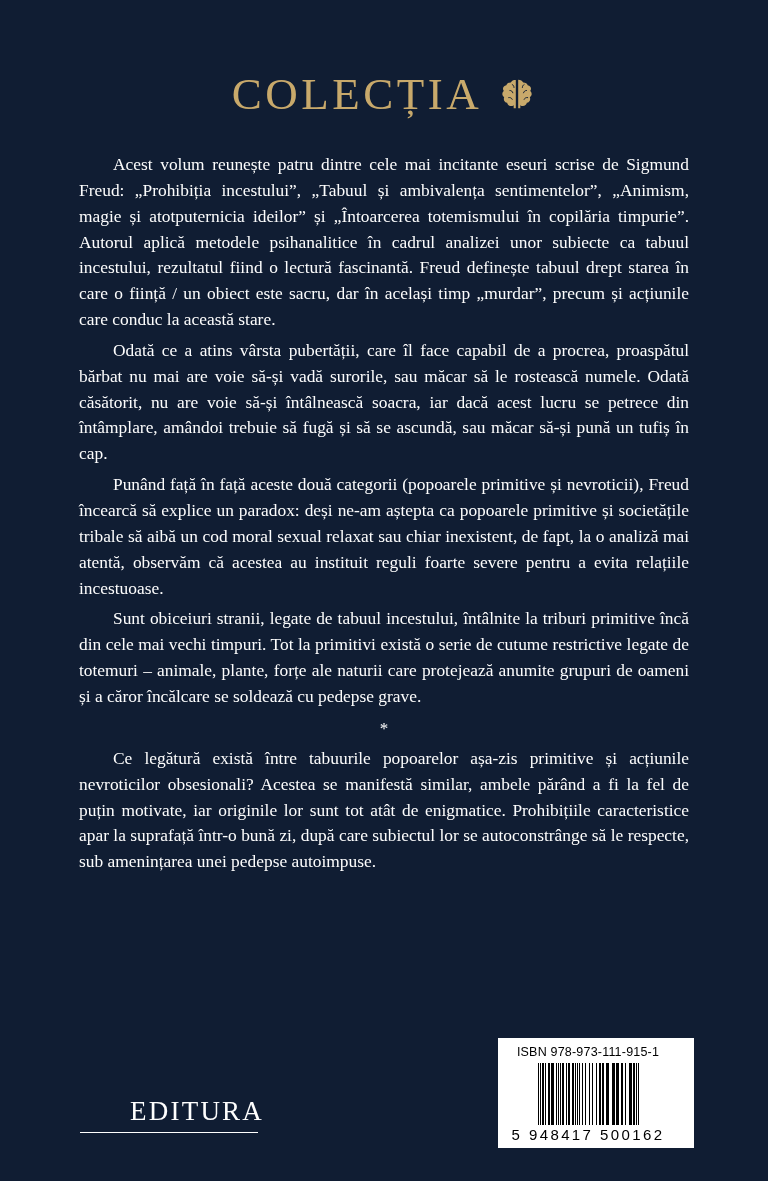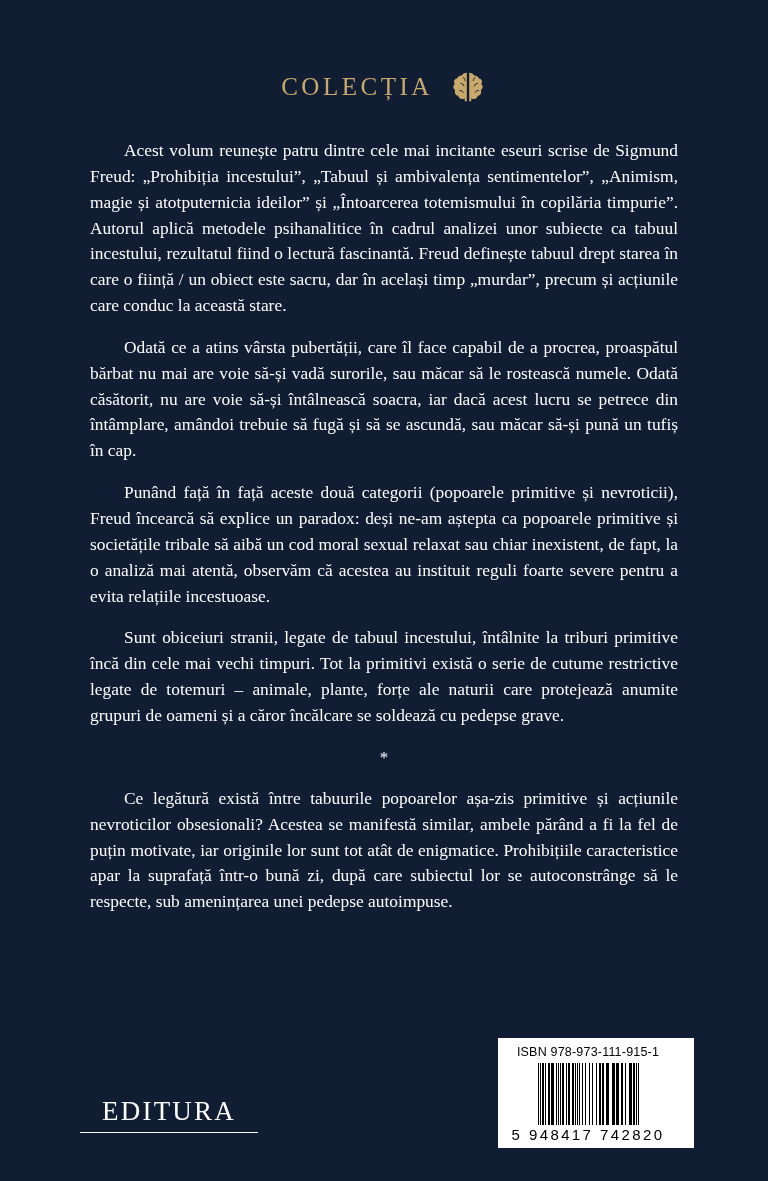--- a/index.html
+++ b/index.html
@@ -27,21 +27,21 @@
   .collection-header {
     display: flex;
     align-items: center;
     justify-content: center;
     gap: 16px;
     padding-top: 68px;
     padding-bottom: 6px;
   }
   .collection-word {
     font-family: "Liberation Serif", serif;
-    font-size: 25px;
+    font-size: 45px;
     letter-spacing: 3.5px;
     color: #c8a96b;
     font-weight: normal;
     white-space: nowrap;
   }
   .brain-logo {
     width: 38px;
     height: 38px;
     display: block;
     flex: 0 0 auto;
@@ -51,21 +51,21 @@
   .blurb {
     margin-top: 26px;
     font-size: 17.4px;
     line-height: 1.485;
     text-align: justify;
     text-justify: inter-word;
     color: #fdfdfd;
     hyphens: none;
   }
   .blurb p {
-    margin: 16px;
+    margin: 5px;
     text-indent: 34px;
   }
   .sep-star {
     text-align: center;
     margin: 6px 0 4px 0;
     font-size: 17px;
     color: #fdfdfd;
     letter-spacing: 0;
   }
 
@@ -76,21 +76,21 @@
     right: 0;
     bottom: 0;
     height: 186px;
     padding: 0 74px;
     box-sizing: border-box;
   }
   .publisher {
     position: absolute;
     left: 74px;
     bottom: 42px;
-    text-align: center;
+    text-align: right;
     width: 190px;
   }
   .publisher .line1 {
     font-size: 27px;
     letter-spacing: 2.2px;
     color: #ffffff;
     font-family: "Liberation Serif", serif;
   }
   .publisher .rule {
     height: 1.5px;
@@ -238,17 +238,17 @@
           <span style="width:1px;background:#000;"></span>
           <span style="width:3px;background:transparent;"></span>
           <span style="width:3px;background:#000;"></span>
           <span style="width:1px;background:transparent;"></span>
           <span style="width:2px;background:#000;"></span>
           <span style="width:1px;background:transparent;"></span>
           <span style="width:1px;background:#000;"></span>
           <span style="width:1px;background:transparent;"></span>
           <span style="width:1px;background:#000;"></span>
         </div>
-      <div class="barcode-digits">5 948417 742820</div>
+      <div class="barcode-digits">5 948417 500162</div>
     </div>
   </div>
 
 </div>
 
 </body></html>

